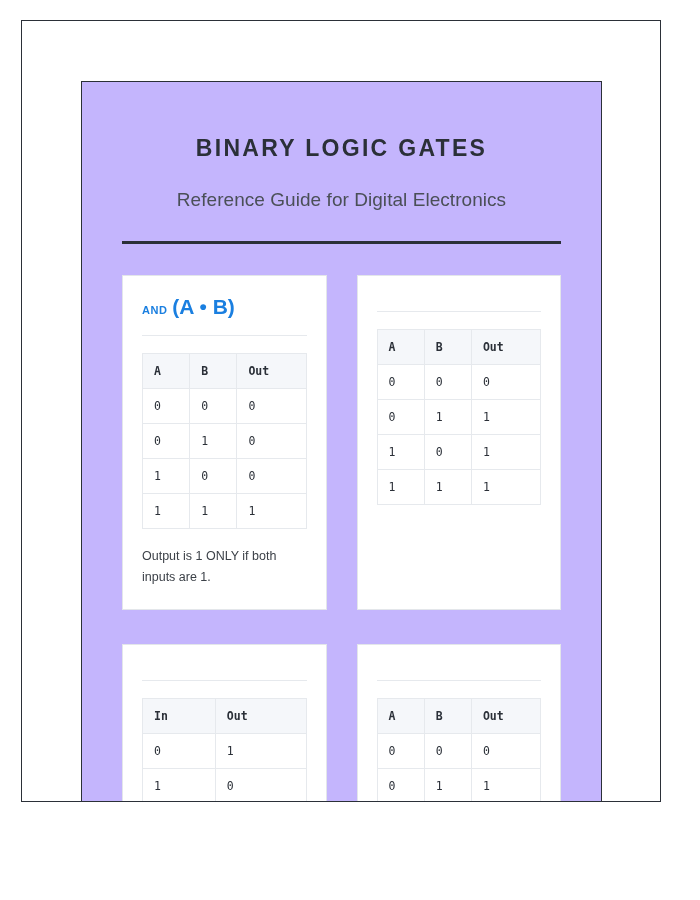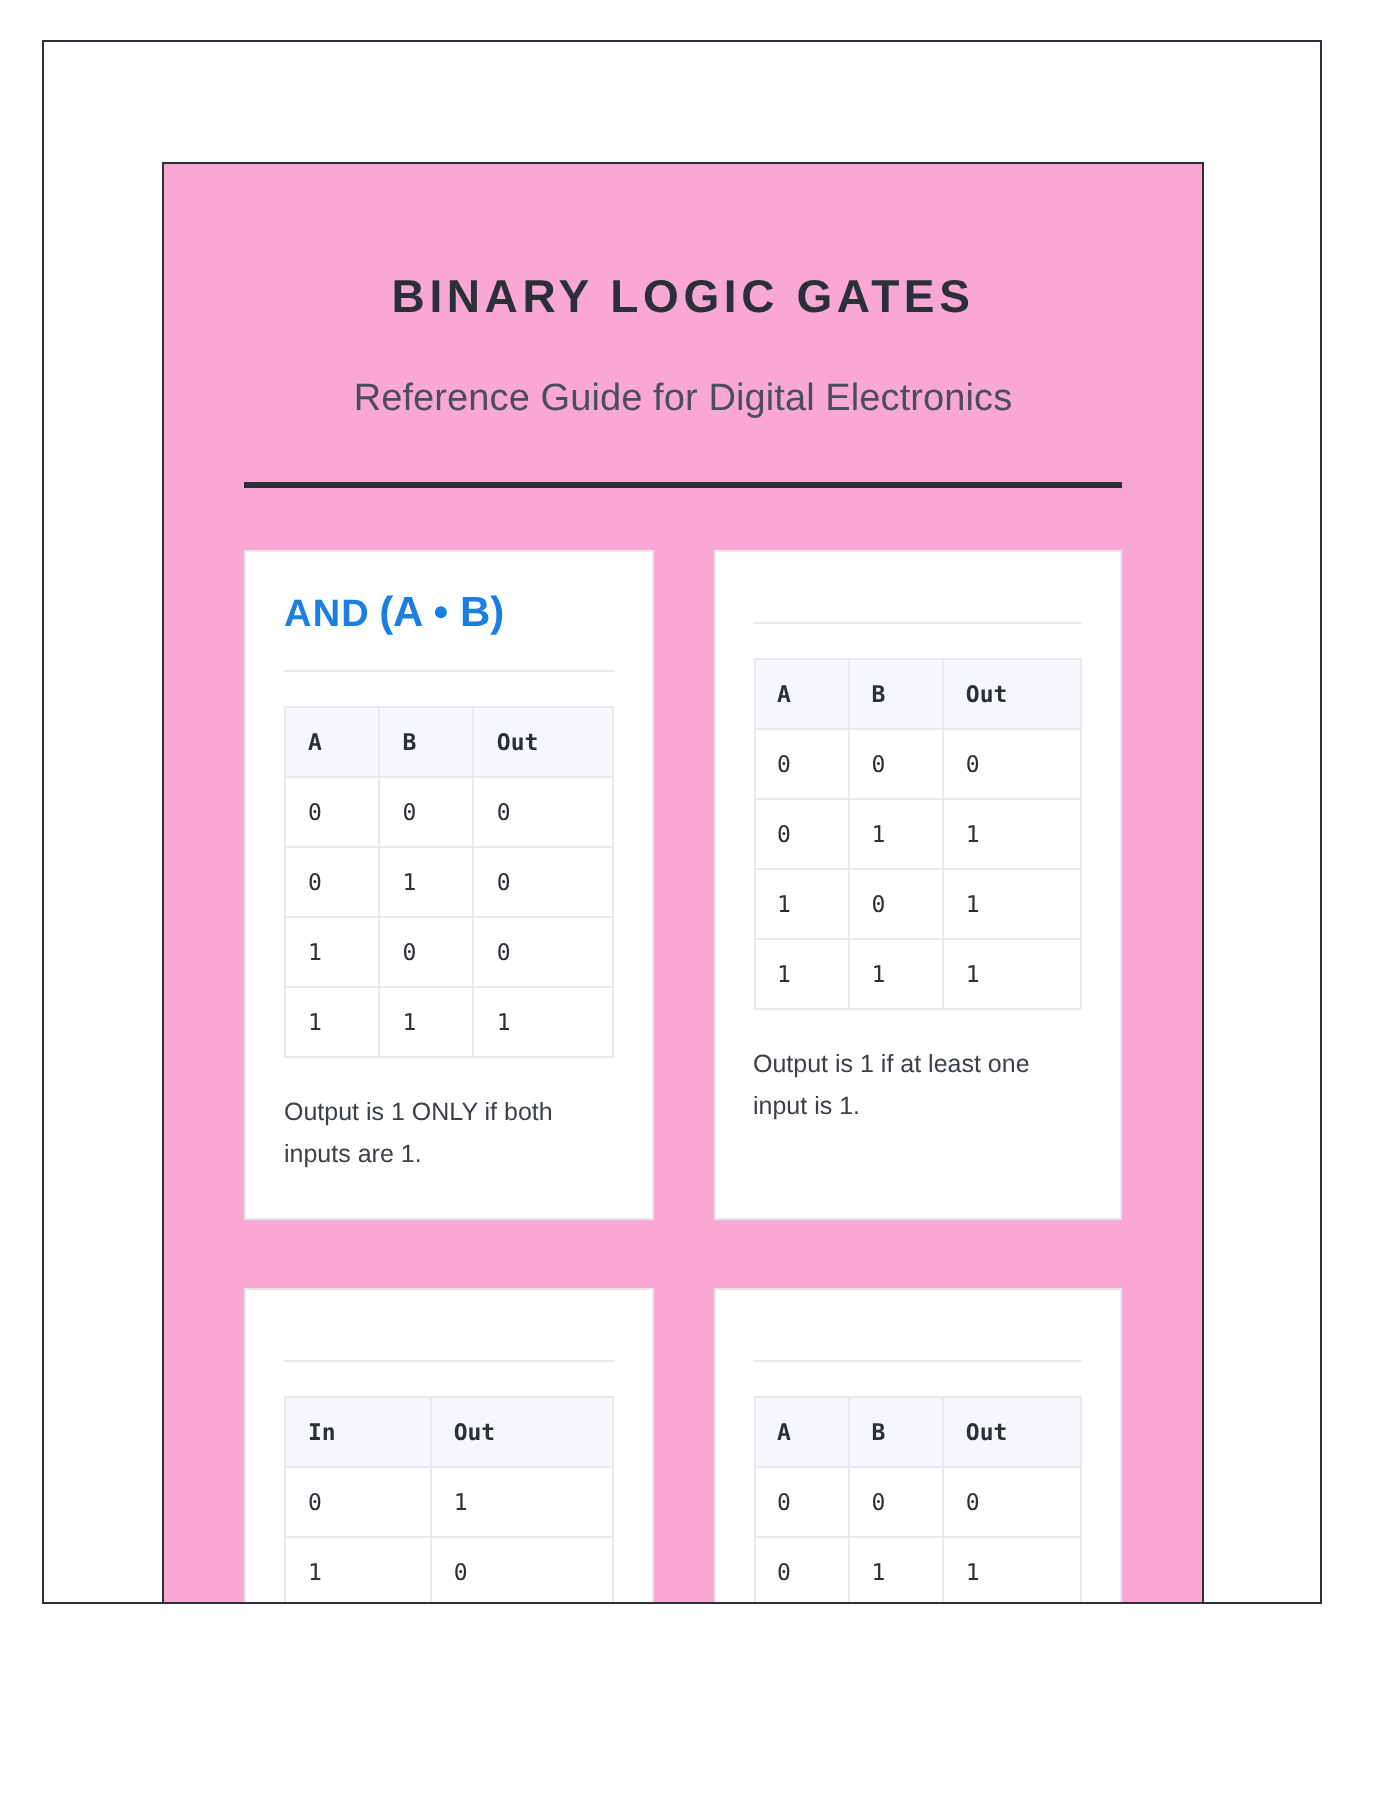--- a/index.html
+++ b/index.html
@@ -30,21 +30,21 @@
   
   #document-page {
     position: absolute;
     left: 59px;   
     top: 60px;    
     width: 521px; 
     height: 742px;
     border: 1.5px solid #2b3038;
     border-bottom: none;
     box-sizing: border-box;
-    background: #f9a8d4;
+    background: #c4b5fd;
     overflow: hidden;
   }
 
   .page-inner {
     padding: 0 40px;
   }
 
   
   #doc-title {
     text-align: center;
@@ -87,21 +87,21 @@
   }
 
   .gate-heading {
     font-size: 16.5px;
     font-weight: bold;
     color: #1a7fe0;
     margin: 0;
     white-space: nowrap;
   }
   .gate-heading .gate-name {
-    font-size: 19px;
+    font-size: 11px;
     letter-spacing: 0.6px;
   }
   .gate-heading .gate-expr {
     font-size: 21px;
   }
 
   .card-divider {
     height: 1px;
     background: #e6e9ed;
     margin: 16px 0 0 0;
@@ -221,21 +221,20 @@
                   <td>0</td>
                   <td>1</td>
                 </tr>
                 <tr>
                   <td>1</td>
                   <td>1</td>
                   <td>1</td>
                 </tr>
               </tbody>
             </table>
-            <p class="gate-desc">Output is 1 if at least one input is 1.</p>
           </div>
           <div class="gate-card">
             <div class="card-divider"></div>
             <table class="truth-table cols-2">
               <thead>
                 <tr>
                   <th>In</th>
                   <th>Out</th>
                 </tr>
               </thead>

